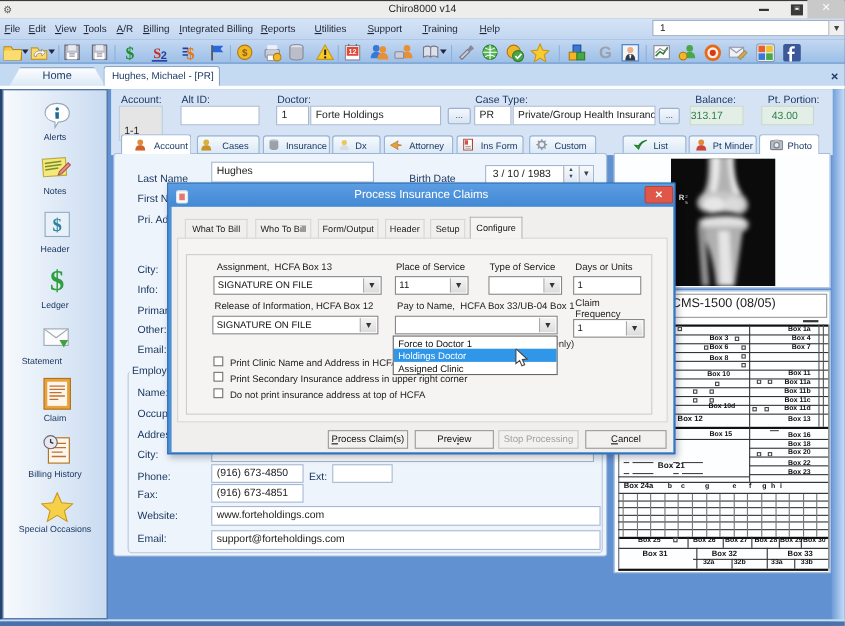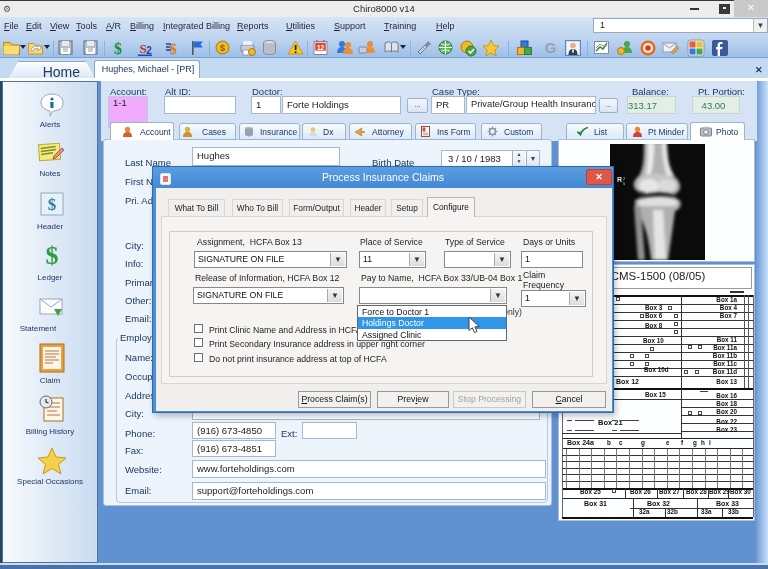--- a/index.html
+++ b/index.html
@@ -193,21 +193,21 @@
       <rect x="9.5" y="9.5" width="6" height="6" fill="#48a848"></rect>
     </svg>
     <svg class="abs" style="left:711px;top:39px" width="18" height="18" viewBox="0 0 18 18">
       <rect x="1" y="1" width="16" height="16" rx="2" fill="#3b5998"></rect>
       <path d="M11.5 5 L10 5 C9.3 5 9 5.4 9 6.2 L9 8 L11.5 8 L11.2 10.2 L9 10.2 L9 17 L6.6 17 L6.6 10.2 L5 10.2 L5 8 L6.6 8 L6.6 6 C6.6 4.2 7.6 3 9.5 3 L11.5 3 Z" fill="#fff"></path>
     </svg>
   </div>
 
 <div class="abs" style="left:0;top:58px;width:768px;height:22px;background:#c4daf2;border-bottom:1px solid #9dbde0"></div>
 <div class="abs" style="left:8px;top:61px;width:88px;height:18px;background:linear-gradient(#fdfeff,#d9e7f6);clip-path:polygon(12% 0,88% 0,100% 100%,0 100%);border-top:1px solid #8aa6c8"></div>
-<div class="abs" style="left:24px;top:64px;width:56px;text-align:right;font-size:14px;color:#1d3a66">Home</div>
+<div class="abs" style="left:24px;top:64px;width:56px;text-align:center;font-size:10px;color:#1d3a66">Home</div>
 <div class="abs" style="left:94px;top:60px;width:106px;height:20px;background:#fff;border:1px solid #8aa6c8;border-bottom:none;border-radius:3px 3px 0 0"></div>
 <div class="abs" style="left:98px;top:64px;width:100px;text-align:center;font-size:9px;color:#1d3a66">Hughes, Michael - [PR]</div>
 <div class="abs" style="left:0;top:78px;width:768px;height:3px;background:#fdfeff"></div>
 <div class="abs" style="left:755px;top:65px;width:10px;height:10px;color:#1d3a66;font-size:9px;font-weight:bold">✕</div>
 
 <div class="abs" style="left:0;top:81px;width:768px;height:488px;background:#6191d1"></div>
 <div class="abs" style="left:756px;top:81px;width:12px;height:488px;background:linear-gradient(90deg,#6d99d6,#c6e0fa)"></div>
 <div class="abs" style="left:0;top:563px;width:768px;height:2px;background:#c7ddf6"></div>
 <div class="abs" style="left:0;top:565px;width:768px;height:4px;background:#4a72aa"></div>
 
@@ -264,21 +264,21 @@
 
   <svg style="position:absolute;left:35px;top:366px" width="30" height="28" viewBox="0 0 30 28">
     <path d="M15 1 L19 10 L29 11 L21.5 17.5 L24 27 L15 21.5 L6 27 L8.5 17.5 L1 11 L11 10 Z" fill="#f7d04a" stroke="#c79a18" stroke-width="1"></path>
   </svg>
   <div style="position:absolute;left:0;top:396px;width:96px">Special Occasions</div>
 </div>
 
 <div class="abs" style="left:101px;top:81px;width:656px;height:60px;background:#d5e3f5"></div>
 
 <div class="lb" style="left:110px;top:86px">Account:</div>
-<div class="abs" style="left:108px;top:96px;width:40px;height:32px;background:#f0abfc;border:1px solid #b9cce4;font-size:9.5px;color:#222;padding:0 0 0 4px">1-1</div>
+<div class="abs" style="left:108px;top:96px;width:40px;height:32px;background:#e5e5e5;border:1px solid #b9cce4;font-size:9.5px;color:#222;padding:17px 0 0 4px">1-1</div>
 <div class="lb" style="left:165px;top:86px">Alt ID:</div>
 <div class="in" style="left:164px;top:96px;width:72px;height:18px"></div>
 <div class="lb" style="left:252px;top:86px">Doctor:</div>
 <div class="in" style="left:251px;top:96px;width:30px;height:18px">1</div>
 <div class="in" style="left:282px;top:96px;width:119px;height:18px">Forte Holdings</div>
 <div class="abs" style="left:407px;top:98px;width:21px;height:15px;background:linear-gradient(#f4f8fd,#d8e5f4);border:1px solid #9ab1cf;border-radius:2px;font-size:8px;color:#445;text-align:center;line-height:12px">...</div>
 <div class="lb" style="left:432px;top:86px">Case Type:</div>
 <div class="in" style="left:431px;top:96px;width:34px;height:18px">PR</div>
 <div class="in" style="left:466px;top:96px;width:130px;height:18px;overflow:hidden;font-size:9.3px">Private/Group Health Insuranc</div>
 <div class="abs" style="left:599px;top:98px;width:19px;height:15px;background:linear-gradient(#f4f8fd,#d8e5f4);border:1px solid #9ab1cf;border-radius:2px;font-size:8px;color:#445;text-align:center;line-height:12px">...</div>

